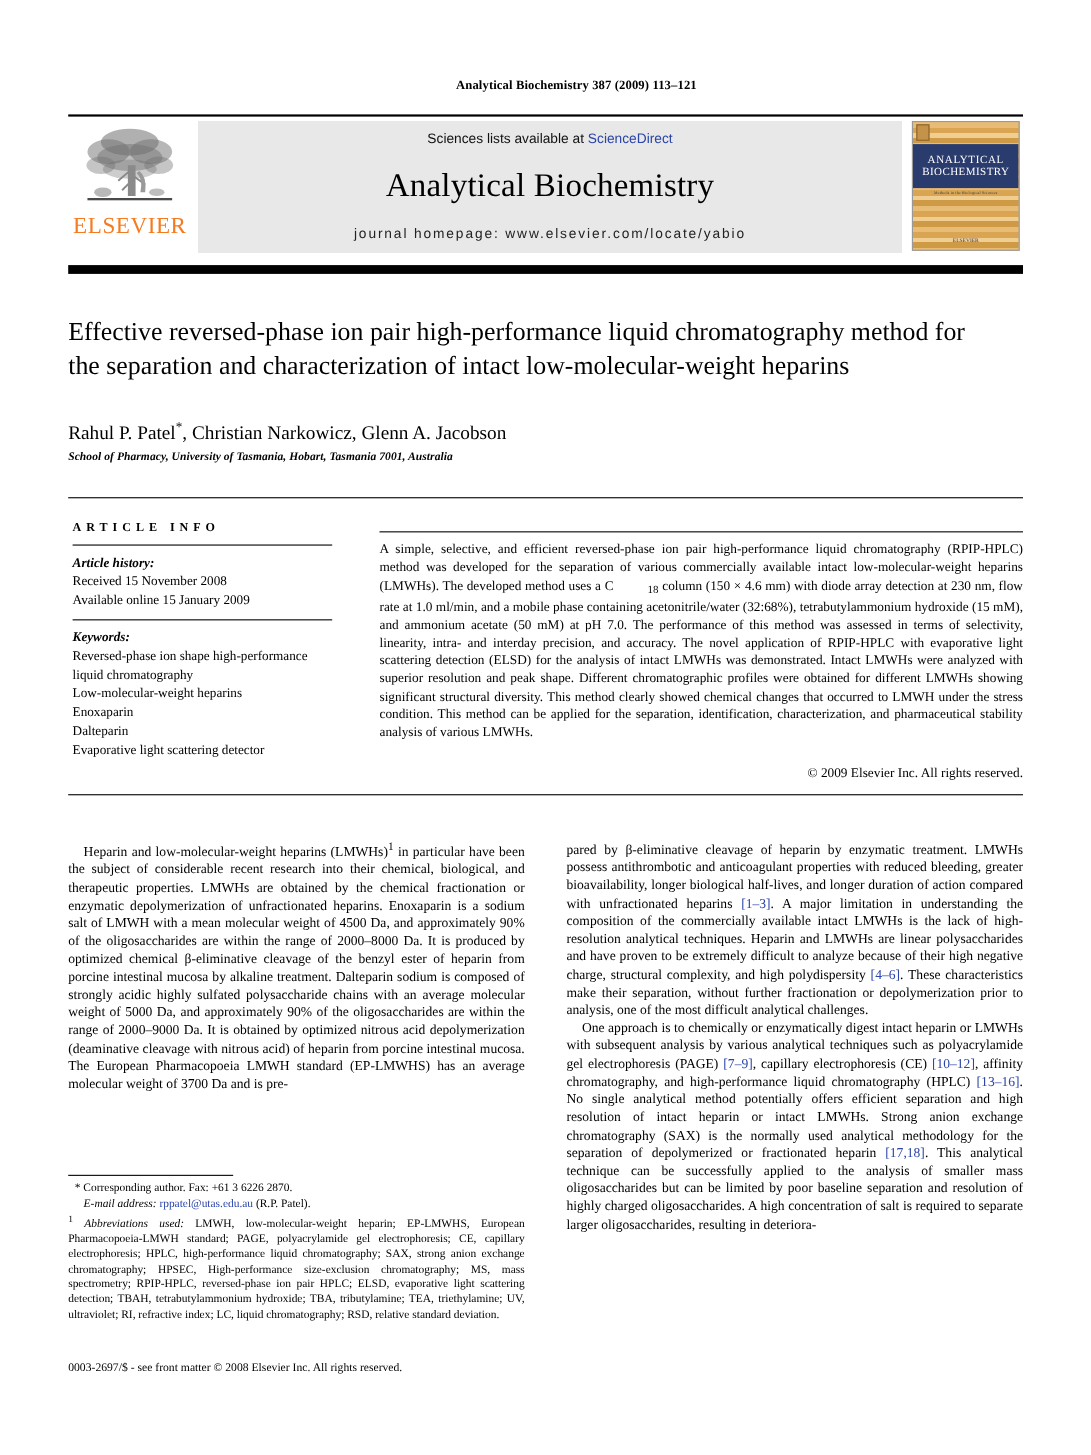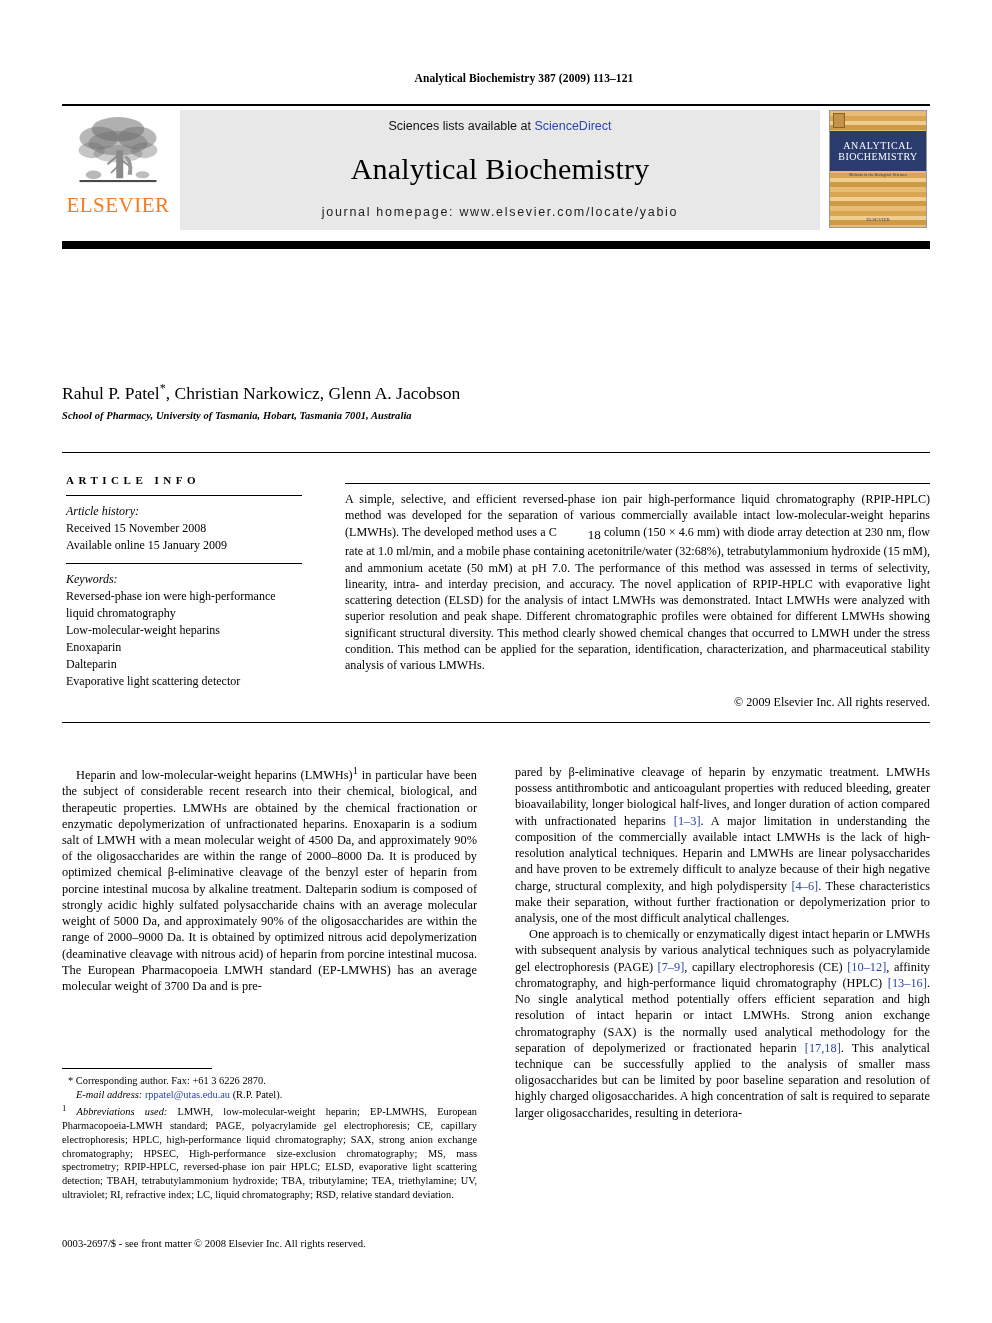--- a/index.html
+++ b/index.html
@@ -246,21 +246,21 @@
     font-size: 11px;
     letter-spacing: 4.5px;
   }
   .hr-thin {
     border-top: 1.6px solid #000;
     margin: 9px 0 7px 0;
     width: 100%;
   }
   .info-label {
     font-style: italic;
-    font-weight: normal;
+    font-weight: bold;
     font-size: 12px;
     line-height: 1.42;
   }
   .info-line {
     font-size: 12px;
     line-height: 1.42;
   }
   .kw-block { margin-top: 2px; }
 
   .abs-col {
@@ -272,21 +272,21 @@
   .abs-body {
     font-size: 12.1px;
     line-height: 1.345;
     text-align: justify;
   }
   .abs-copy {
     margin-top: 21px;
     text-align: right;
     font-size: 12.1px;
   }
-  sub.small { font-size: 13px; margin-left: 31px; }
+  sub.small { font-size: 10px; margin-left: 31px; }
 
   
   .body-left {
     position: absolute;
     top: 764px;
     left: 62px;
     width: 415px;
   }
   .body-right {
     position: absolute;
@@ -385,40 +385,41 @@
         </div>
         <div class="cover-sub">Methods in the Biological Sciences</div>
         <div class="cover-elsevier">ELSEVIER</div>
       </div>
     </div>
 
   </div>
 
   <div class="black-bar"></div>
 
+  <div class="title">Effective reversed-phase ion pair high-performance liquid chromatography method for the separation and characterization of intact low-molecular-weight heparins</div>
 
   <div class="authors">
     <span>Rahul P. Patel</span><span class="star">*</span><span>, Christian Narkowicz, Glenn A. Jacobson</span>
   </div>
 
   <div class="affiliation">School of Pharmacy, University of Tasmania, Hobart, Tasmania 7001, Australia</div>
 
   <div class="panel-rule-top"></div>
   <div class="panel-rule-bottom"></div>
 
   <div class="info-col">
     <div class="col-head">ARTICLE INFO</div>
     <div class="hr-thin"></div>
     <div class="info-label">Article history:</div>
     <div class="info-line">Received 15 November 2008</div>
     <div class="info-line">Available online 15 January 2009</div>
     <div class="hr-thin"></div>
     <div class="kw-block">
       <div class="info-label">Keywords:</div>
-      <div class="info-line">Reversed-phase ion were high-performance</div>
+      <div class="info-line">Reversed-phase ion shape high-performance</div>
       <div class="info-line">liquid chromatography</div>
       <div class="info-line">Low-molecular-weight heparins</div>
       <div class="info-line">Enoxaparin</div>
       <div class="info-line">Dalteparin</div>
       <div class="info-line">Evaporative light scattering detector</div>
     </div>
   </div>
 
   <div class="abs-col">
     <div class="hr-thin"></div>

